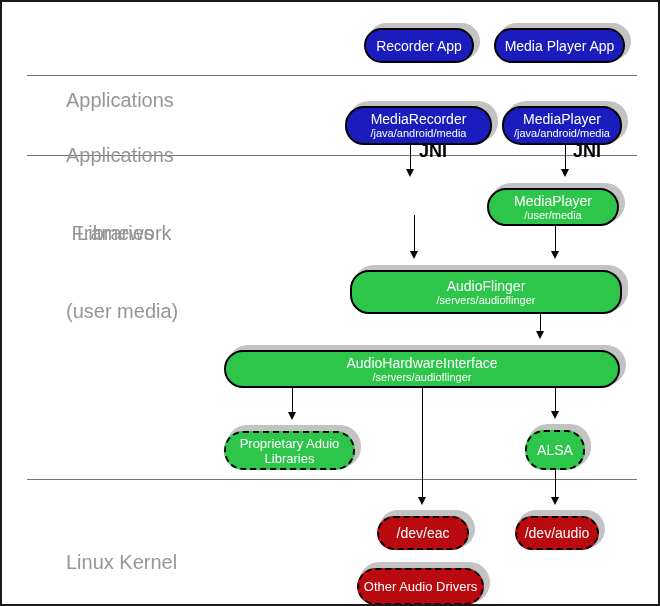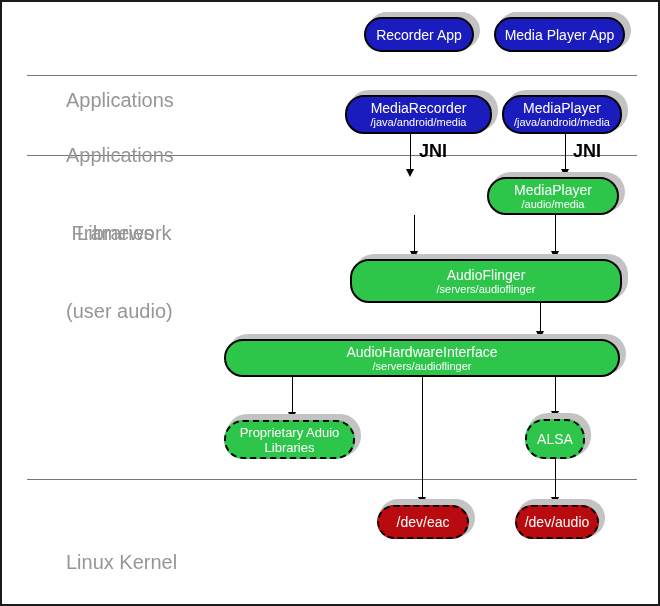--- a/index.html
+++ b/index.html
@@ -9,21 +9,21 @@
     font-family:"Liberation Sans","DejaVu Sans",sans-serif;
   }
   .divider{position:absolute;left:25px;width:610px;height:1px;background:#757575;}
   .sec-label{
     position:absolute;color:var(--section-label-gray,#969696);
     font-size:20px;line-height:26px;white-space:pre;margin-left:37px;
   }
   .node{
     position:absolute;box-sizing:border-box;border-radius:19px;
     display:flex;flex-direction:column;align-items:center;justify-content:center;
-    color:#fff;text-align:center;z-index:3;
+    color:#fff;text-align:center;z-index:3;margin-top:11px;
   }
   .solid{border:2px solid #000;box-shadow:5px -4px 0 1px var(--shadow-gray,#c3c3c3);}
   .dashed{border:2px dashed #000;box-shadow:4px -4px 0 2px var(--shadow-gray,#c3c3c3);}
   .blue{background:var(--framework-blue,#1b1cbd);}
   .green{background:var(--library-green,#2dc64b);}
   .red{background:var(--kernel-red,#b90a0f);}
   .node-title{font-size:14px;line-height:16px;white-space:nowrap;}
   .node-title.wrap{white-space:normal;font-size:13px;line-height:15px;}
   .node-sub{font-size:11px;line-height:13px;white-space:nowrap;}
   .vline{position:absolute;width:1px;background:#000;z-index:2;}
@@ -45,21 +45,21 @@
 
   <div class="sec-label" style="left:27px;top:33px">
     <div>Applications</div>
   </div>
   <div class="sec-label" style="left:27px;top:88px">
     <div>Applications</div>
     <div> Framework</div>
   </div>
   <div class="sec-label" style="left:27px;top:166px">
     <div>  Libraries</div>
-    <div>(user audio)</div>
+    <div>(user media)</div>
   </div>
   <div class="sec-label" style="left:27px;top:495px">
     <div>Linux Kernel</div>
   </div>
 
   <div class="node solid blue" style="left:362px;top:15px;width:110px;height:35px">
     <div class="node-title">Recorder App</div>
   </div>
   <div class="node solid blue" style="left:492px;top:15px;width:131px;height:35px">
     <div class="node-title">Media Player App</div>
@@ -77,21 +77,21 @@
   <div class="vline" style="left:408px;top:132px;height:35px"></div>
   <div class="ahead" style="left:404px;top:167px"></div>
   <div class="edge-label" style="left:417px;top:139px">JNI</div>
 
   <div class="vline" style="left:563px;top:132px;height:35px"></div>
   <div class="ahead" style="left:559px;top:167px"></div>
   <div class="edge-label" style="left:571px;top:139px">JNI</div>
 
   <div class="node solid green" style="left:485px;top:175px;width:132px;height:38px">
     <div class="node-title">MediaPlayer</div>
-    <div class="node-sub">/audio/media</div>
+    <div class="node-sub">/user/media</div>
   </div>
 
   <div class="vline" style="left:412px;top:213px;height:36px"></div>
   <div class="ahead" style="left:408px;top:249px"></div>
   <div class="vline" style="left:553px;top:213px;height:36px"></div>
   <div class="ahead" style="left:549px;top:249px"></div>
 
   <div class="node solid green" style="left:348px;top:257px;width:272px;height:44px">
     <div class="node-title">AudioFlinger</div>
     <div class="node-sub">/servers/audioflinger</div>
@@ -121,14 +121,17 @@
 
   <div class="vline" style="left:553px;top:457px;height:38px"></div>
   <div class="ahead" style="left:549px;top:495px"></div>
 
   <div class="node dashed red" style="left:375px;top:503px;width:92px;height:34px">
     <div class="node-title">/dev/eac</div>
   </div>
   <div class="node dashed red" style="left:513px;top:503px;width:84px;height:34px">
     <div class="node-title">/dev/audio</div>
   </div>
+  <div class="node dashed red" style="left:355px;top:555px;width:127px;height:37px">
+    <div class="node-title" style="font-size:13px">Other Audio Drivers</div>
+  </div>
 
 </div>
 
 </body></html>

